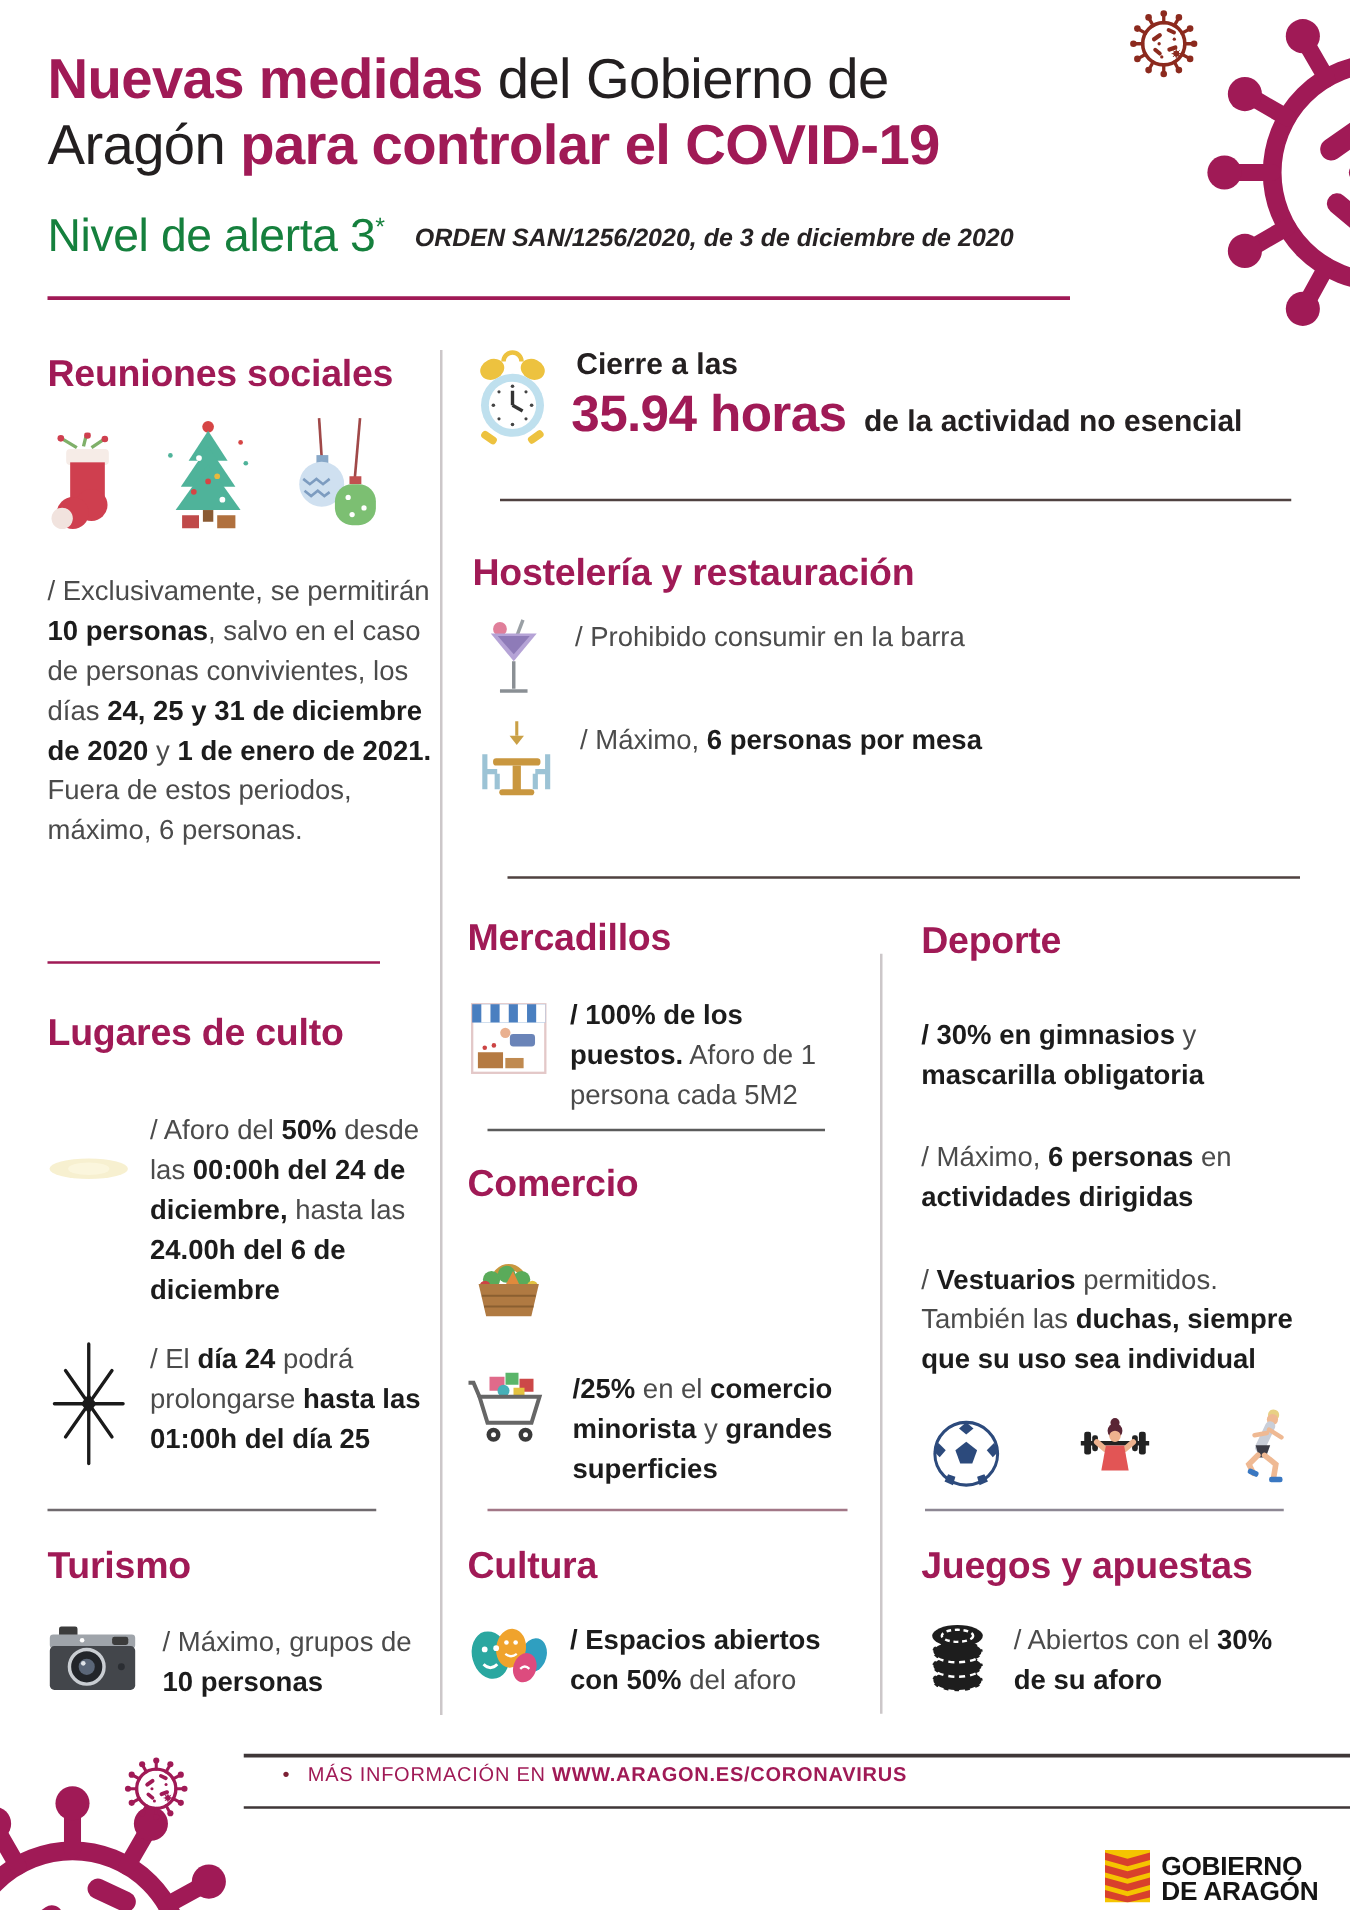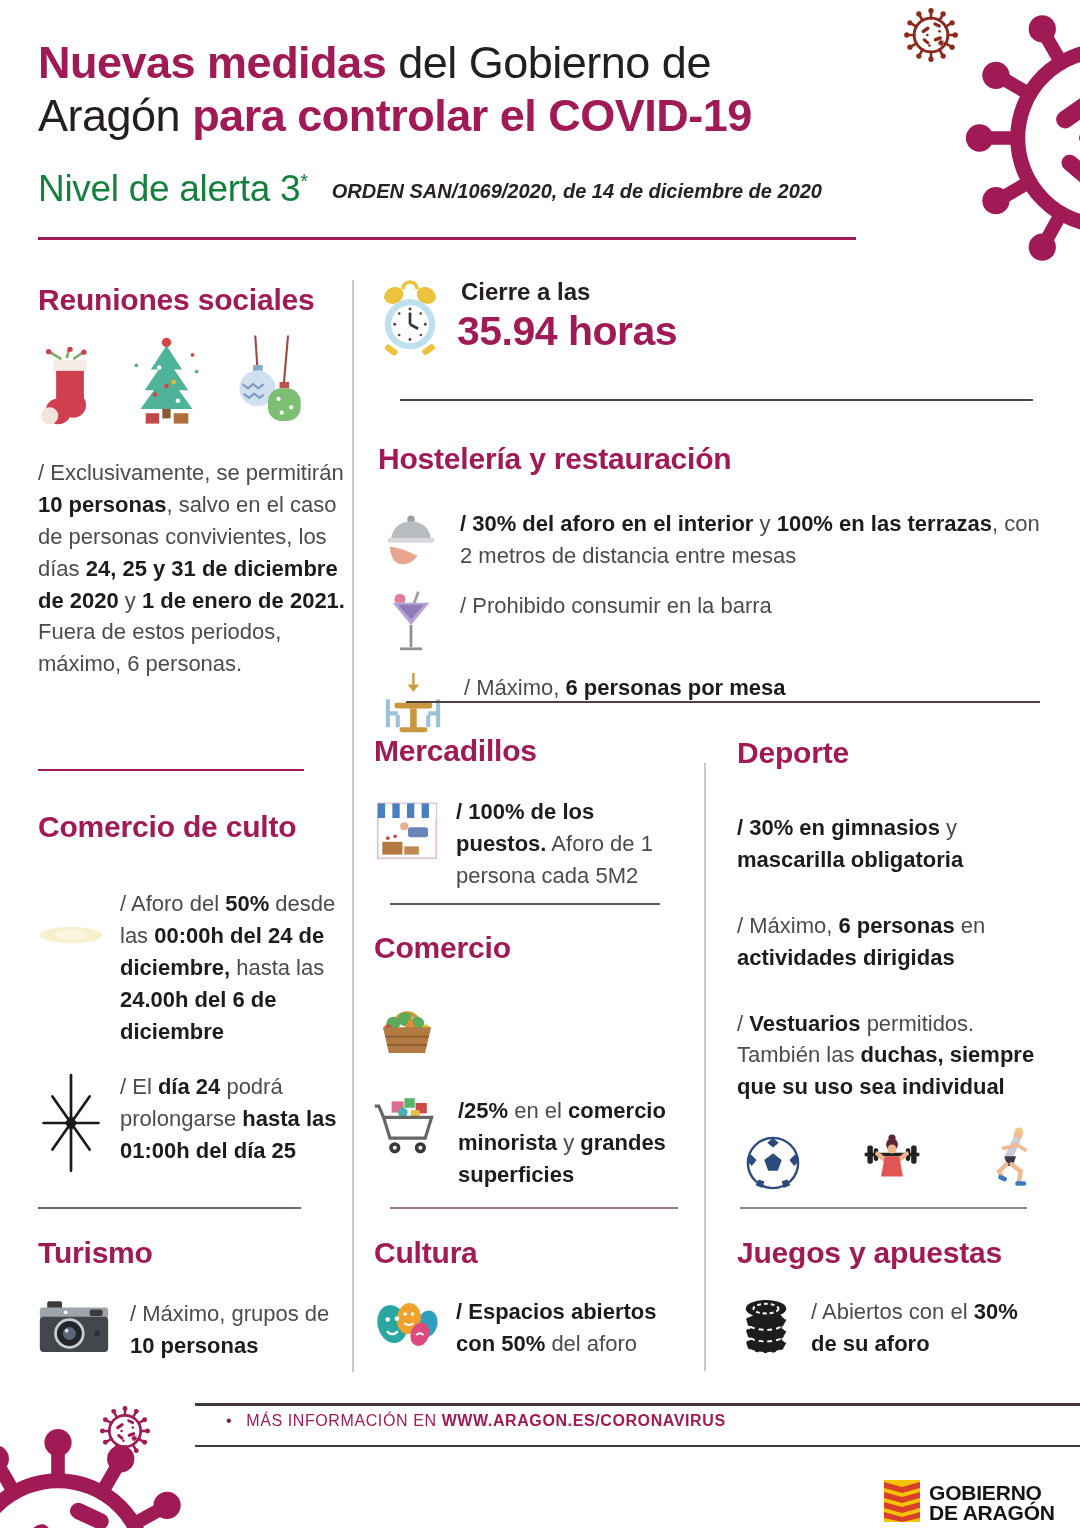--- a/index.html
+++ b/index.html
@@ -109,21 +109,21 @@
       <use href="#virus"></use>
     </svg>
   <svg class="virus virus-bl-s">
       <use href="#virus"></use>
     </svg>
 
   <div class="abs" style="left:38px;top:36px;width:830px">
     <h1 class="title"><span>Nuevas medidas</span><span class="plain"> del Gobierno de</span><br><span class="plain">Aragón </span><span>para controlar el COVID-19</span></h1>
     <div class="alert-row" style="margin-top:26px">
       <div class="alert"><span>Nivel de alerta 3</span><sup>*</sup></div>
-      <div class="order">ORDEN SAN/1069/2020, de 14 de diciembre de 2020</div>
+      <div class="order">ORDEN SAN/1256/2020, de 3 de diciembre de 2020</div>
     </div>
   </div>
   <div class="rule accent" style="left:38px;top:237px;width:818px"></div>
 
   <div class="vline" style="left:352px;top:280px;height:1092px"></div>
   <div class="vline" style="left:704px;top:763px;height:608px"></div>
 
   <div class="abs" style="left:38px;top:283px;width:308px">
     <h2 class="h2">Reuniones sociales</h2>
     <div style="display:flex;gap:26px;align-items:flex-end;margin-top:14px;height:104px">
@@ -173,21 +173,21 @@
             <circle cx="47" cy="73" r="2" fill="#fff"></circle>
         </svg>
       </span>
     </div>
     <p class="body-t" style="margin-top:22px"><span>/ Exclusivamente, se permitirán </span><span class="b">10 personas</span><span>, salvo en el caso de personas convivientes, los días </span><span class="b">24, 25 y 31 de diciembre de 2020</span><span> y </span><span class="b">1 de enero de 2021.</span><span> Fuera de estos periodos, máximo, 6 personas.</span></p>
   </div>
 
   <div class="rule accent thin" style="left:38px;top:769px;width:266px"></div>
 
   <div class="abs" style="left:38px;top:810px;width:312px">
-    <h2 class="h2">Comercio de culto</h2>
+    <h2 class="h2">Lugares de culto</h2>
     <div class="item top" style="margin-top:44px">
       <span class="icon-box" style="padding-top:34px">
         <svg width="66" height="26" viewBox="0 0 80 30">
           <ellipse cx="40" cy="15" rx="38" ry="10" fill="#f5ecc4" opacity="0.8"></ellipse>
           <ellipse cx="40" cy="15" rx="20" ry="6" fill="#fbf6dd"></ellipse>
         </svg>
       </span>
       <p class="body-t" style="width:238px"><span>/ Aforo del </span><span class="b">50%</span><span> desde las </span><span class="b">00:00h del 24 de diciembre,</span><span> hasta las </span><span class="b">24.00h del 6 de diciembre</span></p>
     </div>
     <div class="item top" style="margin-top:24px">
@@ -227,38 +227,28 @@
         <line x1="40" y1="50" x2="40" y2="37" stroke="#333" stroke-width="3"></line>
         <line x1="40" y1="50" x2="49" y2="55" stroke="#333" stroke-width="3"></line>
         <rect x="12" y="75" width="15" height="7" rx="3" fill="#edc23f" transform="rotate(35 19 78)"></rect>
         <rect x="53" y="75" width="15" height="7" rx="3" fill="#edc23f" transform="rotate(-35 60 78)"></rect>
       </svg>
     </span>
     <div>
       <p class="banner-small">Cierre a las</p>
       <div class="banner-line2">
         <span class="banner-time">35.94 horas</span>
+        <span class="banner-suffix">de la actividad no esencial</span>
       </div>
     </div>
   </div>
   <div class="rule" style="left:400px;top:399px;width:633px"></div>
 
   <div class="abs" style="left:378px;top:428px;width:668px">
     <h2 class="h2" style="margin-top:14px">Hostelería y restauración</h2>
-    <div class="item top" style="margin-top:32px">
-      <span class="icon-box">
-        <svg width="58" height="60" viewBox="0 0 62 64">
-          <circle cx="31" cy="12" r="4" fill="#9ba0a6"></circle>
-          <path d="M10,33 a21,19 0 0 1 42,0 z" fill="#b9bdc2"></path>
-          <rect x="6" y="32" width="50" height="5" rx="2.5" fill="#d7dadd"></rect>
-          <path d="M8,41 q15,2 30,10 q-6,9 -16,9 q-12,0 -14,-19 z" fill="#e9a68f"></path>
-        </svg>
-      </span>
-      <p class="body-t" style="width:580px"><span class="b">/ 30% del aforo en el interior</span><span> y </span><span class="b">100% en las terrazas</span><span>, con 2 metros de distancia entre mesas</span></p>
-    </div>
     <div class="item" style="margin-top:18px">
       <span class="icon-box">
         <svg width="48" height="68" viewBox="0 0 52 74">
           <line x1="34" y1="2" x2="28" y2="18" stroke="#9aa0a5" stroke-width="3"></line>
           <circle cx="14" cy="10" r="6" fill="#e07f9a"></circle>
           <polygon points="6,14 46,14 26,38" fill="#b5a3d6"></polygon>
           <polygon points="12,16 40,16 26,32" fill="#8e7bb8"></polygon>
           <line x1="26" y1="38" x2="26" y2="62" stroke="#8a8f94" stroke-width="3"></line>
           <line x1="14" y1="64" x2="38" y2="64" stroke="#8a8f94" stroke-width="3"></line>
         </svg>

